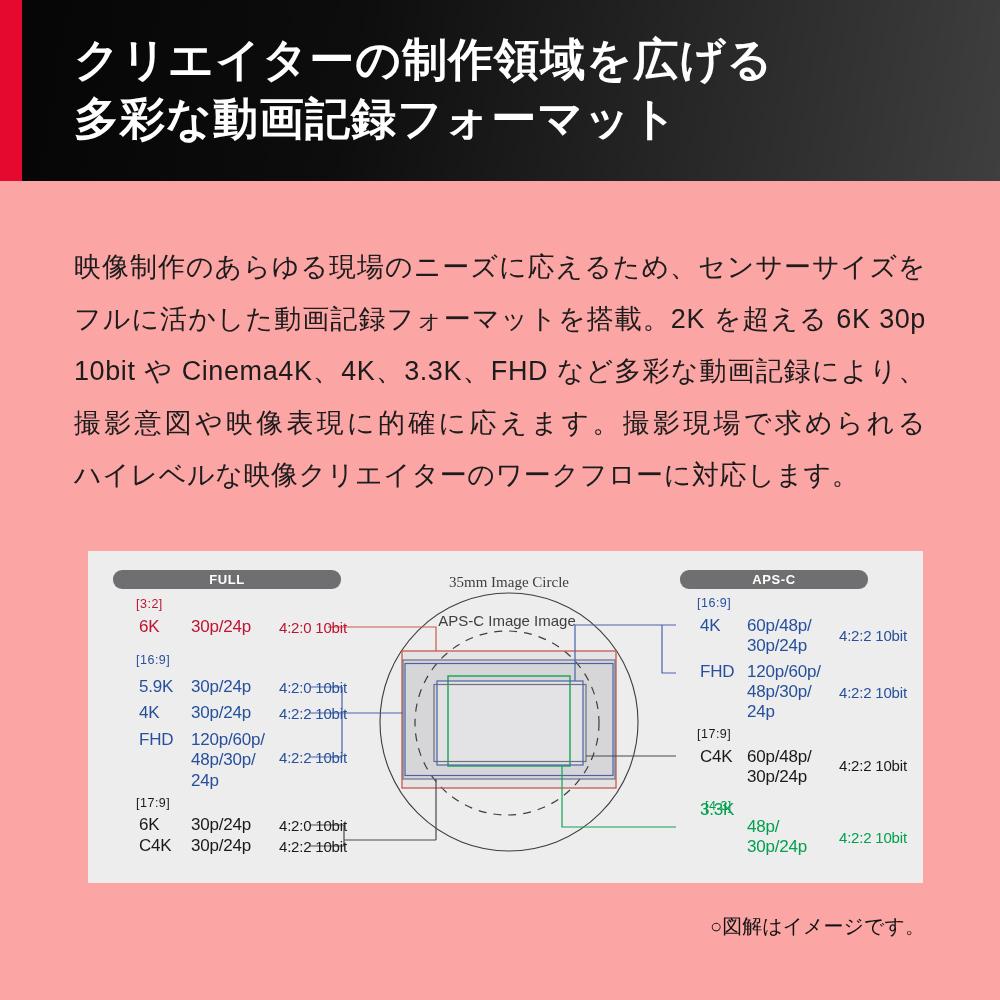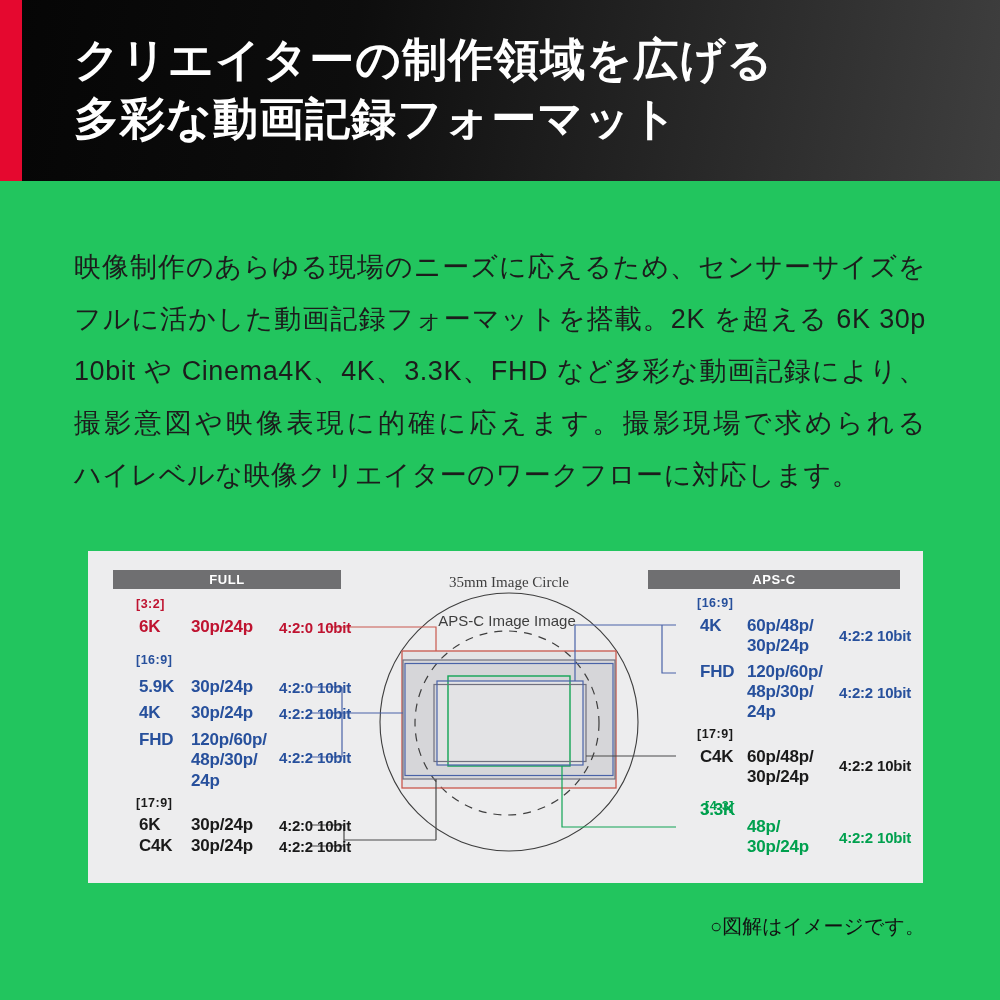--- a/index.html
+++ b/index.html
@@ -1,18 +1,18 @@
 <!DOCTYPE html>
 <html style="--banner-red: #e5082f; --dia-red: #bf1330; --dia-blue: #27509c; --dia-green: #00a04e; --dia-black: #1a1a1a; --bar-gray: #6f6f71; --dia-bg: #ededee;"><head>
 <meta charset="utf-8">
 <style>
   * { margin:0; padding:0; box-sizing:border-box; }
   html,body { width:1000px; height:1000px; background:#fff;
     font-family:"Liberation Sans", sans-serif; }
-  #page { position:relative; width:1000px; height:1000px; overflow:hidden; background:#22c55e; }
+  #page { position:relative; width:1000px; height:1000px; overflow:hidden; background:#fca5a5; }
 
   
   .banner { position:absolute; left:0; top:0; width:1000px; height:181px;
     background:linear-gradient(100deg,#050505 0%,#0d0d0d 35%,#3f3f3f 100%); }
   .banner-stripe { position:absolute; left:0; top:0; width:22px; height:181px;
     background:var(--banner-red,#e5082f); }
   .banner-title { position:absolute; left:74px; top:30px; color:#fff;
     font-size:45px; font-weight:900; line-height:59px; letter-spacing:1px; white-space:nowrap; }
 
   
@@ -20,25 +20,25 @@
     font-size:27px; color:#1c1c1c; letter-spacing:0.6px; }
   .body-line { height:52px; line-height:52px; white-space:nowrap; text-align:justify; text-align-last:justify; }
   .body-line.last { text-align-last:left; }
 
   
   .diagram { position:absolute; left:88px; top:551px; width:835px; height:332px;
     background:var(--dia-bg,#ededee); }
   .dia-svg { position:absolute; left:0; top:0; }
   .bar { position:absolute; top:19px; height:19px; background:var(--bar-gray,#6f6f71);
     color:#fff; font-size:13px; font-weight:bold; letter-spacing:0.6px;
-    text-align:center; line-height:19px; }
+    text-align:center; line-height:19px;border-radius:9px; }
   .bar.full { left:25px; width:228px; }
-  .bar.apsc { left:560px; width:252px; }
+  .bar.apsc { left:592px; width:188px; }
 
-  .cell { position:absolute; white-space:nowrap; font-weight:bold;padding-left:19px; }
+  .cell { position:absolute; white-space:nowrap; font-weight:normal;padding-left:19px; }
   .fmt    { font-size:17px; letter-spacing:-0.2px; }
   .chroma { font-size:15px; letter-spacing:-0.2px; }
   .aspect { font-size:12.5px; letter-spacing:0.5px; }
   .c-red   { color:var(--dia-red,#bf1330); }
   .c-blue  { color:var(--dia-blue,#27509c); }
   .c-green { color:var(--dia-green,#00a04e); }
   .c-black { color:var(--dia-black,#1a1a1a); }
   .circle-label { position:absolute; transform:translateX(-50%); white-space:nowrap;
     font-size:15px; color:#3e3e3e; font-weight:normal; }
 

